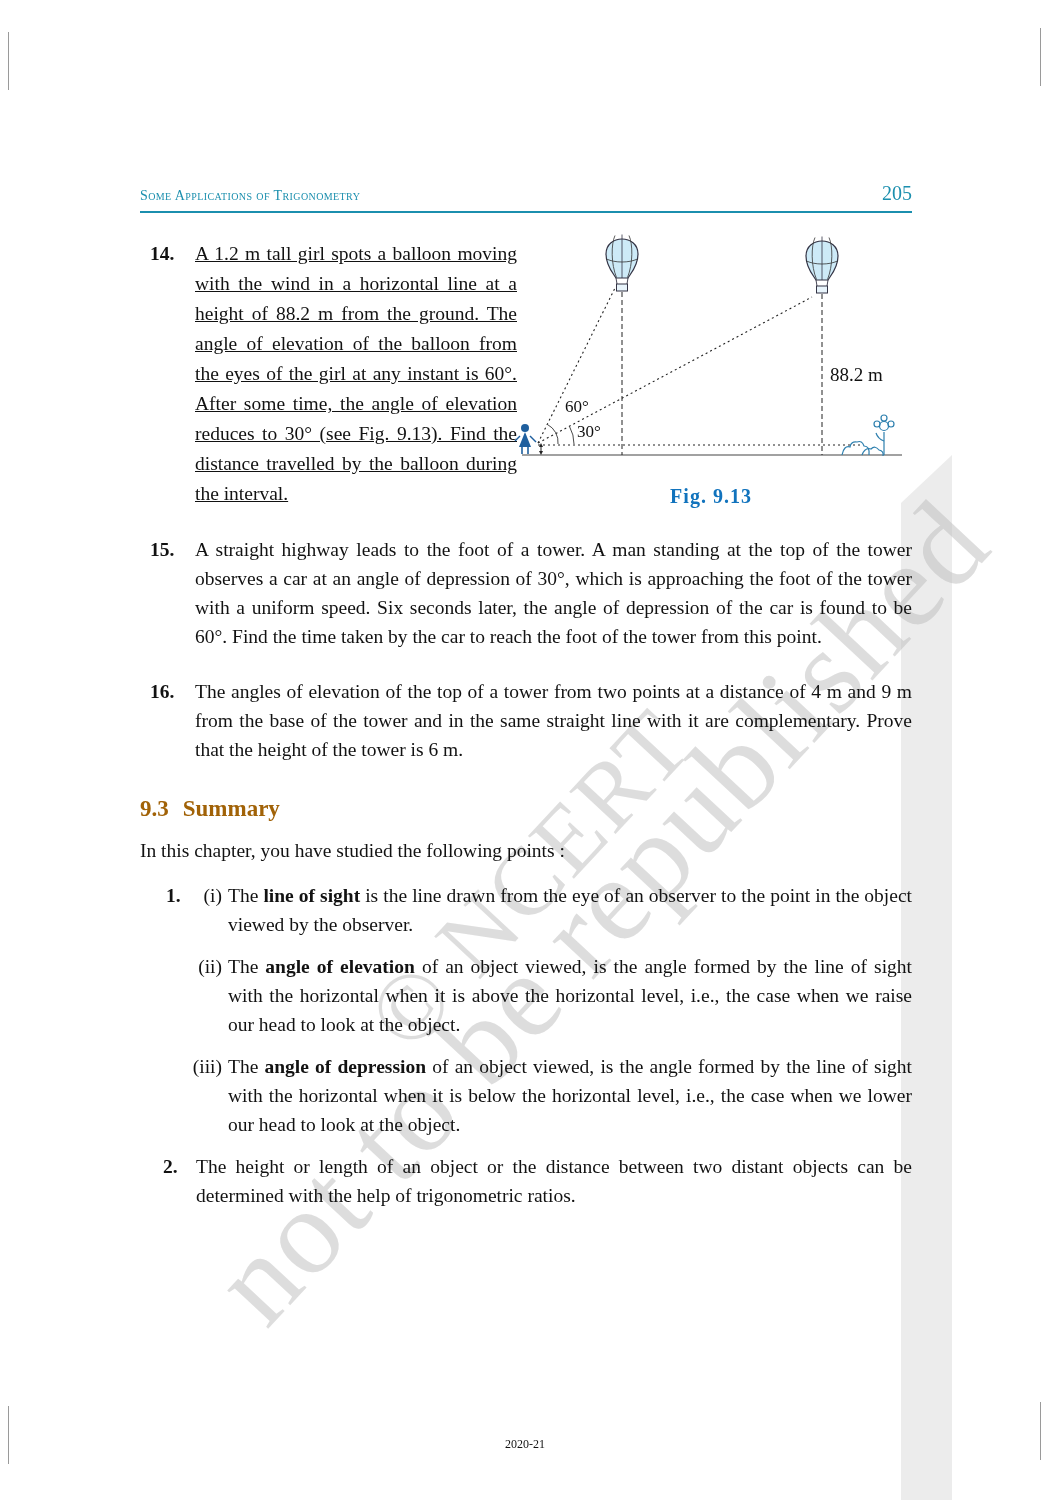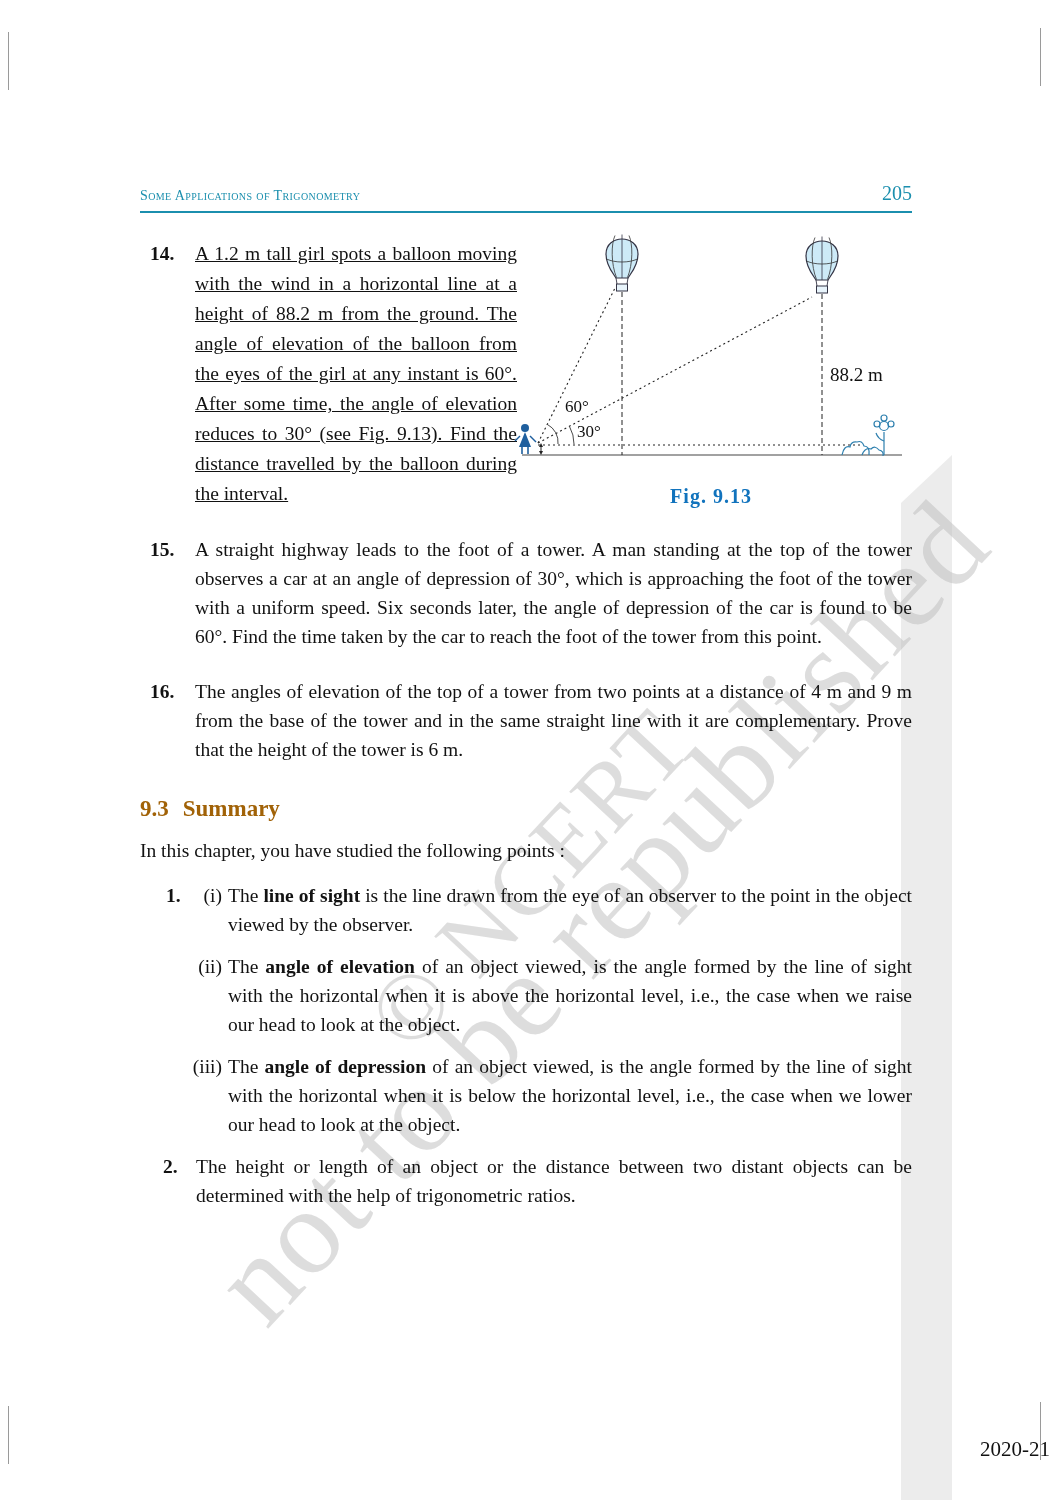--- a/index.html
+++ b/index.html
@@ -51,21 +51,21 @@
   .intro { margin: 0 0 16px 0; font-size: 19.5px; line-height: 29px; }
 
   .sum-row { display: flex; font-size: 19.5px; line-height: 29px; margin-bottom: 13px; }
   .c1 { flex: 0 0 46px; padding-left: 26px; font-weight: bold; }
   .c1.p2 { flex: 0 0 56px; padding-left: 23px; }
   .c2 { flex: 0 0 36px; text-align: right; }
   .c3 { flex: 1; margin-left: 6px; text-align: justify; }
   .c3 b { font-weight: bold; }
 
   .footer { position: absolute; z-index: 2; left: 0; right: 0; top: 1437px;
-            text-align: right; font-size: 21px; }
+            text-align: center; font-size: 12px; }
 
   
   .ln { stroke: #333; fill: none; }
   .fig-label { font-family: "Liberation Serif", serif; fill: #111; }
 </style>
 </head>
 <body>
 
 <div class="page">
 

